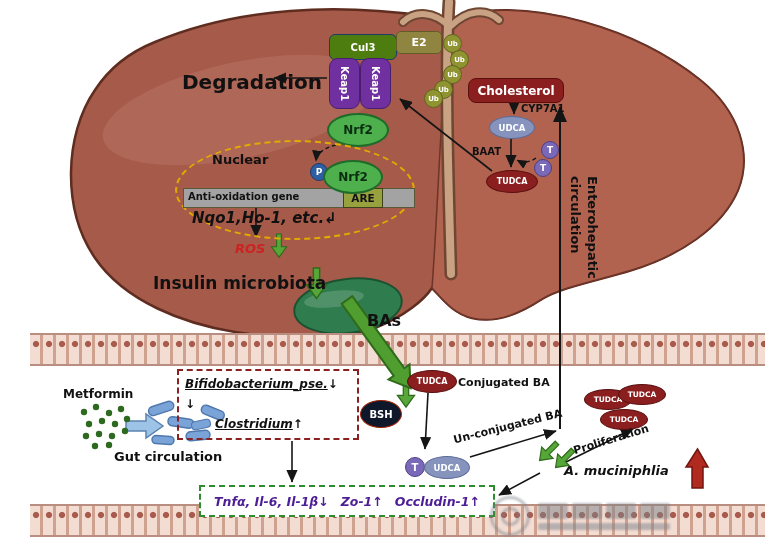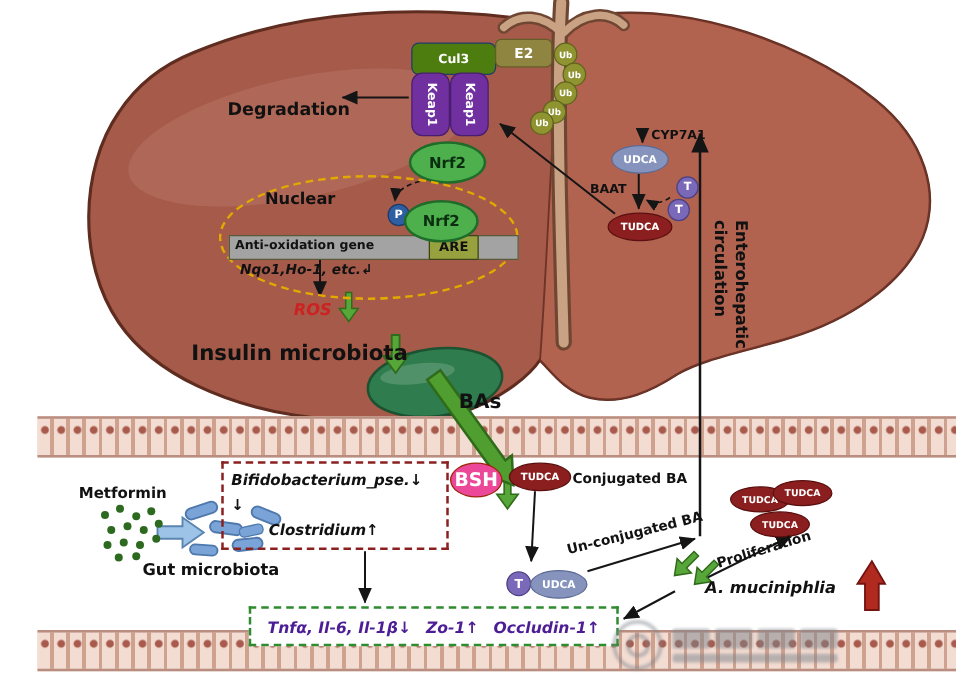--- a/index.html
+++ b/index.html
@@ -25,21 +25,21 @@
   .nucleus{position:absolute;left:175px;top:140px;width:236px;height:96px;
         border:2.2px dashed #e2a900;border-radius:50%;}
   .genebar{position:absolute;left:183px;top:188px;width:230px;height:18px;
         background:#a3a3a3;border:1.5px solid #5a5a3a;}
   .arebox{position:absolute;left:146px;top:-1.5px;width:38px;height:18px;background:#97a23f;
         border:1.5px solid #3e421c;display:flex;align-items:center;justify-content:center;
         color:#111;font-weight:bold;font-size:10.5px;margin-left:13px;}
   .redbox{position:absolute;left:177px;top:369px;width:182px;height:71px;
         border:2px dashed #8b2020;padding:3px 6px;box-sizing:border-box;}
   .redbox .row{display:flex;align-items:center;font-size:12px;font-weight:bold;font-style:italic;line-height:20px;color:#111;}
-  .uname{}
+  .uname{text-decoration:underline;}
   .pill{display:inline-block;width:18px;height:7px;background:#7aa3d8;border:1px solid #4f78ad;
         border-radius:4px;transform:rotate(-12deg);margin:0 4px 0 6px;}
   .greenbox{position:absolute;left:199px;top:485px;width:292px;height:28px;background:#fff;
         border:2px dashed #2e8b2e;display:flex;gap:12px;align-items:center;justify-content:center;
         font-size:12.5px;font-weight:bold;font-style:italic;color:#4c1d95;}
   .vblock{position:absolute;left:565px;top:176px;width:36px;height:168px;writing-mode:vertical-rl;
         font-weight:bold;font-size:13px;color:#111;line-height:17px;}
   .watermark{position:absolute;left:490px;top:496px;display:flex;align-items:center;gap:8px;
         filter:blur(1.2px);opacity:.5;}
   .wm-circle{width:34px;height:34px;border:3px solid #7d848b;border-radius:50%;
@@ -140,21 +140,21 @@
         <circle cx="127" cy="419" r="3.2"></circle>
       <circle cx="86" cy="436" r="3.2"></circle>
         <circle cx="99" cy="434" r="3.2"></circle>
       <circle cx="112" cy="436" r="3.2"></circle>
         <circle cx="125" cy="431" r="3.2"></circle>
       <circle cx="95" cy="446" r="3.2"></circle>
         <circle cx="109" cy="445" r="3.2"></circle>
     </g>
   </svg>
 
-  <div class="lbl b" style="left:182px;top:80px;font-size:14px;">Degradation</div>
+  <div class="lbl b" style="left:182px;top:70px;font-size:20px;">Degradation</div>
 
   <div class="box" style="left:329px;top:34px;width:66px;height:24px;background:#4d7c0f;border:1.5px solid #1c3c6b;border-radius:6px;font-size:10px;">Cul3</div>
   <div class="box" style="left:396px;top:31px;width:44px;height:21px;background:#8f8440;border:1.5px solid #645c26;border-radius:5px;font-size:11px;">E2</div>
   <div class="box vtext" style="left:329px;top:58px;width:29px;height:49px;background:#7030a0;border:1.5px solid #4a1e6e;border-radius:9px;font-size:10px;">Keap1</div>
   <div class="box vtext" style="left:360px;top:58px;width:29px;height:49px;background:#7030a0;border:1.5px solid #4a1e6e;border-radius:9px;font-size:10px;">Keap1</div>
 
   <div class="circle" style="left:443px;top:34px;width:17px;height:17px;background:#8f9430;border:1px solid #60641d;font-size:7px;">Ub</div>
   <div class="circle" style="left:450px;top:50px;width:17px;height:17px;background:#8f9430;border:1px solid #60641d;font-size:7px;">Ub</div>
   <div class="circle" style="left:443px;top:65px;width:17px;height:17px;background:#8f9430;border:1px solid #60641d;font-size:7px;">Ub</div>
   <div class="circle" style="left:434px;top:80px;width:17px;height:17px;background:#8f9430;border:1px solid #60641d;font-size:7px;">Ub</div>
@@ -162,60 +162,61 @@
 
   <div class="oval" style="left:327px;top:113px;width:58px;height:30px;background:#4db04d;border:2px solid #1e6b2a;color:#0b2e10;font-size:12px;">Nrf2</div>
 
   <div class="nucleus"></div>
   <div class="lbl b" style="left:212px;top:152px;font-size:13px;">Nuclear</div>
 
   <div class="genebar">
     <span style="position:absolute;left:4px;top:2px;font-size:10px;font-weight:bold;color:#111;">Anti-oxidation gene</span>
     <span class="arebox">ARE</span>
   </div>
-  <div class="lbl b i" style="left:192px;top:209px;font-size:11px;">Nqo1,Ho-1, etc.↲</div>
+  <div class="lbl b i" style="left:192px;top:209px;font-size:15px;">Nqo1,Ho-1, etc.↲</div>
 
   <div class="circle" style="left:310px;top:163px;width:16px;height:16px;background:#2e5fa3;border:1px solid #1c3c6b;font-size:9px;">P</div>
   <div class="oval" style="left:323px;top:160px;width:56px;height:30px;background:#4db04d;border:2px solid #1e6b2a;color:#0b2e10;font-size:12px;">Nrf2</div>
 
   <div class="lbl b i" style="left:235px;top:241px;font-size:13px;color:#cc2222;">ROS</div>
   <div class="lbl b" style="left:153px;top:273px;font-size:17px;">Insulin microbiota</div>
   <div class="lbl b" style="left:367px;top:311px;font-size:16px;">BAs</div>
 
+  <div class="box" style="left:468px;top:78px;width:94px;height:23px;background:#8b1f1f;border:1.5px solid #5a0f0f;border-radius:8px;font-size:12px;">Cholesterol</div>
   <div class="lbl b" style="left:521px;top:103px;font-size:10px;">CYP7A1</div>
   <div class="oval" style="left:489px;top:116px;width:44px;height:21px;background:#8593bd;border:1.5px solid #5c6a96;font-size:8.5px;">UDCA</div>
   <div class="lbl b" style="left:472px;top:146px;font-size:10px;">BAAT</div>
   <div class="circle" style="left:541px;top:141px;width:16px;height:16px;background:#7a68b8;border:1px solid #4e4083;font-size:9px;">T</div>
   <div class="circle" style="left:534px;top:159px;width:16px;height:16px;background:#7a68b8;border:1px solid #4e4083;font-size:9px;">T</div>
   <div class="oval" style="left:486px;top:170px;width:50px;height:21px;background:#8b1f1f;border:1.5px solid #5a0f0f;font-size:8px;">TUDCA</div>
 
   <div class="vblock">
     <div>Enterohepatic</div>
     <div>circulation</div>
   </div>
 
   <div class="lbl b" style="left:63px;top:387px;font-size:12px;">Metformin</div>
-  <div class="lbl b" style="left:114px;top:449px;font-size:13px;">Gut microbiota</div>
+  <div class="lbl b" style="left:114px;top:449px;font-size:13px;">Gut circulation</div>
 
   <div class="redbox">
     <div class="row">
       <span class="uname">Bifidobacterium_pse.</span>
         <span>↓</span>
     </div>
     <div class="row">
         <span>↓</span>
     </div>
     <div class="row">
       <span class="pill"></span>
       <span class="uname">Clostridium</span>
         <span>↑</span>
     </div>
   </div>
 
-  <div class="oval" style="left:360px;top:370px;width:40px;height:26px;background:#ec4899;border:1.5px solid #9c2408;font-size:15px;">BSH</div>
+  <div class="oval" style="left:360px;top:400px;width:40px;height:26px;background:#0f172a;border:1.5px solid #9c2408;font-size:10px;">BSH</div>
   <div class="oval" style="left:407px;top:370px;width:48px;height:21px;background:#8b1f1f;border:1.5px solid #5a0f0f;font-size:8px;">TUDCA</div>
   <div class="lbl b" style="left:458px;top:376px;font-size:11px;">Conjugated BA</div>
 
   <div class="circle" style="left:405px;top:457px;width:18px;height:18px;background:#7a68b8;border:1px solid #4e4083;font-size:10px;">T</div>
   <div class="oval" style="left:424px;top:456px;width:44px;height:21px;background:#8593bd;border:1.5px solid #5c6a96;font-size:8.5px;">UDCA</div>
   <div class="lbl b" style="left:452px;top:420px;font-size:11px;transform:rotate(-14deg);">Un-conjugated BA</div>
 
   <div class="oval" style="left:584px;top:389px;width:46px;height:19px;background:#8b1f1f;border:1.5px solid #5a0f0f;font-size:7.5px;">TUDCA</div>
   <div class="oval" style="left:618px;top:384px;width:46px;height:19px;background:#8b1f1f;border:1.5px solid #5a0f0f;font-size:7.5px;">TUDCA</div>
   <div class="oval" style="left:600px;top:409px;width:46px;height:19px;background:#8b1f1f;border:1.5px solid #5a0f0f;font-size:7.5px;">TUDCA</div>

